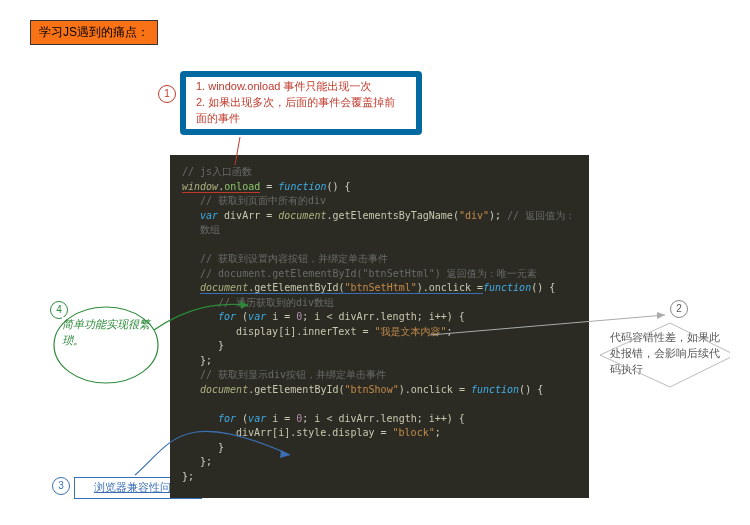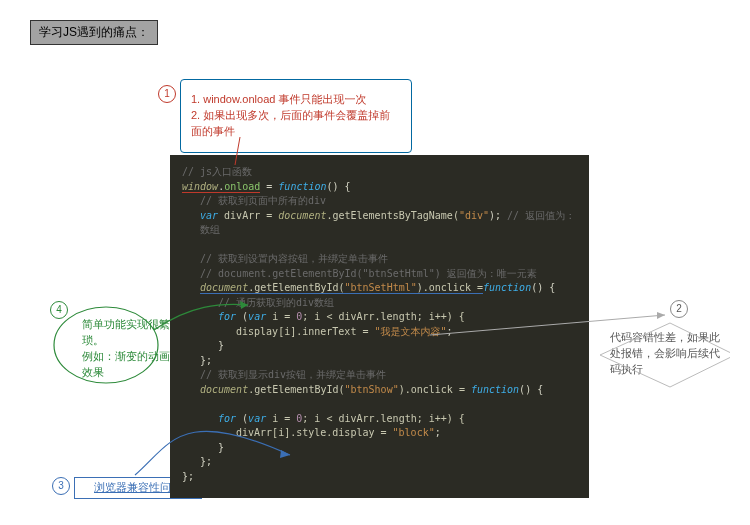--- a/index.html
+++ b/index.html
@@ -9,21 +9,21 @@
     font-size: 12px;
     background: #fff;
     width: 750px;
     box-sizing: border-box;
   }
   .title-box {
     display: inline-block;
     border: 1px solid #333;
     padding: 3px 8px;
     font-size: 12px;
-    background: #a3a3a3;
+    background: #f97316;
   }
   .stage {
     position: relative;
     width: 700px;
     height: 470px;
   }
   .code-block {
     position: absolute;
     left: 140px;
     top: 110px;
@@ -49,33 +49,34 @@
   .ind2 { padding-left: 36px; display: block; }
   .ind3 { padding-left: 54px; display: block; }
 
   .callout {
     position: absolute;
     background: #fff;
     font-size: 11px;
     line-height: 1.45;
   }
   .callout-red {
-    border: 1px solid #0369a1;
+    border: 6px solid #0369a1;
     border-radius: 4px;
-    padding: 12px 10px;
+    padding: 2px 10px;
     color: #c0392b;
     width: 210px;
     left: 150px;
-    top: 34px;
+    top: 26px;
   }
   .callout-green {
     color: #2d8a3a;
     width: 90px;
-    left: 52px;
+    left: 32px;
     top: 272px;
+    font-style: italic;
   }
   .callout-grey {
     color: #555;
     width: 115px;
     left: 580px;
     top: 285px;
   }
   .callout-blue {
     border: 1px solid #3b6fb5;
     color: #3b6fb5;
@@ -118,21 +119,20 @@
 
   <div class="bubble b1">1</div>
   <div class="callout callout-red">
     <div>1. window.onload 事件只能出现一次</div>
     <div>2. 如果出现多次，后面的事件会覆盖掉前面的事件</div>
   </div>
 
   <div class="bubble b4">4</div>
   <div class="callout callout-green">
     <div>简单功能实现很繁琐。</div>
-    <div>例如：渐变的动画效果</div>
   </div>
 
   <div class="bubble b2">2</div>
   <div class="callout callout-grey">代码容错性差，如果此处报错，会影响后续代码执行</div>
 
   <div class="bubble b3">3</div>
   <div class="callout callout-blue">浏览器兼容性问题</div>
 
   <div class="code-block">
     <span class="cmt">// js入口函数</span><br>

